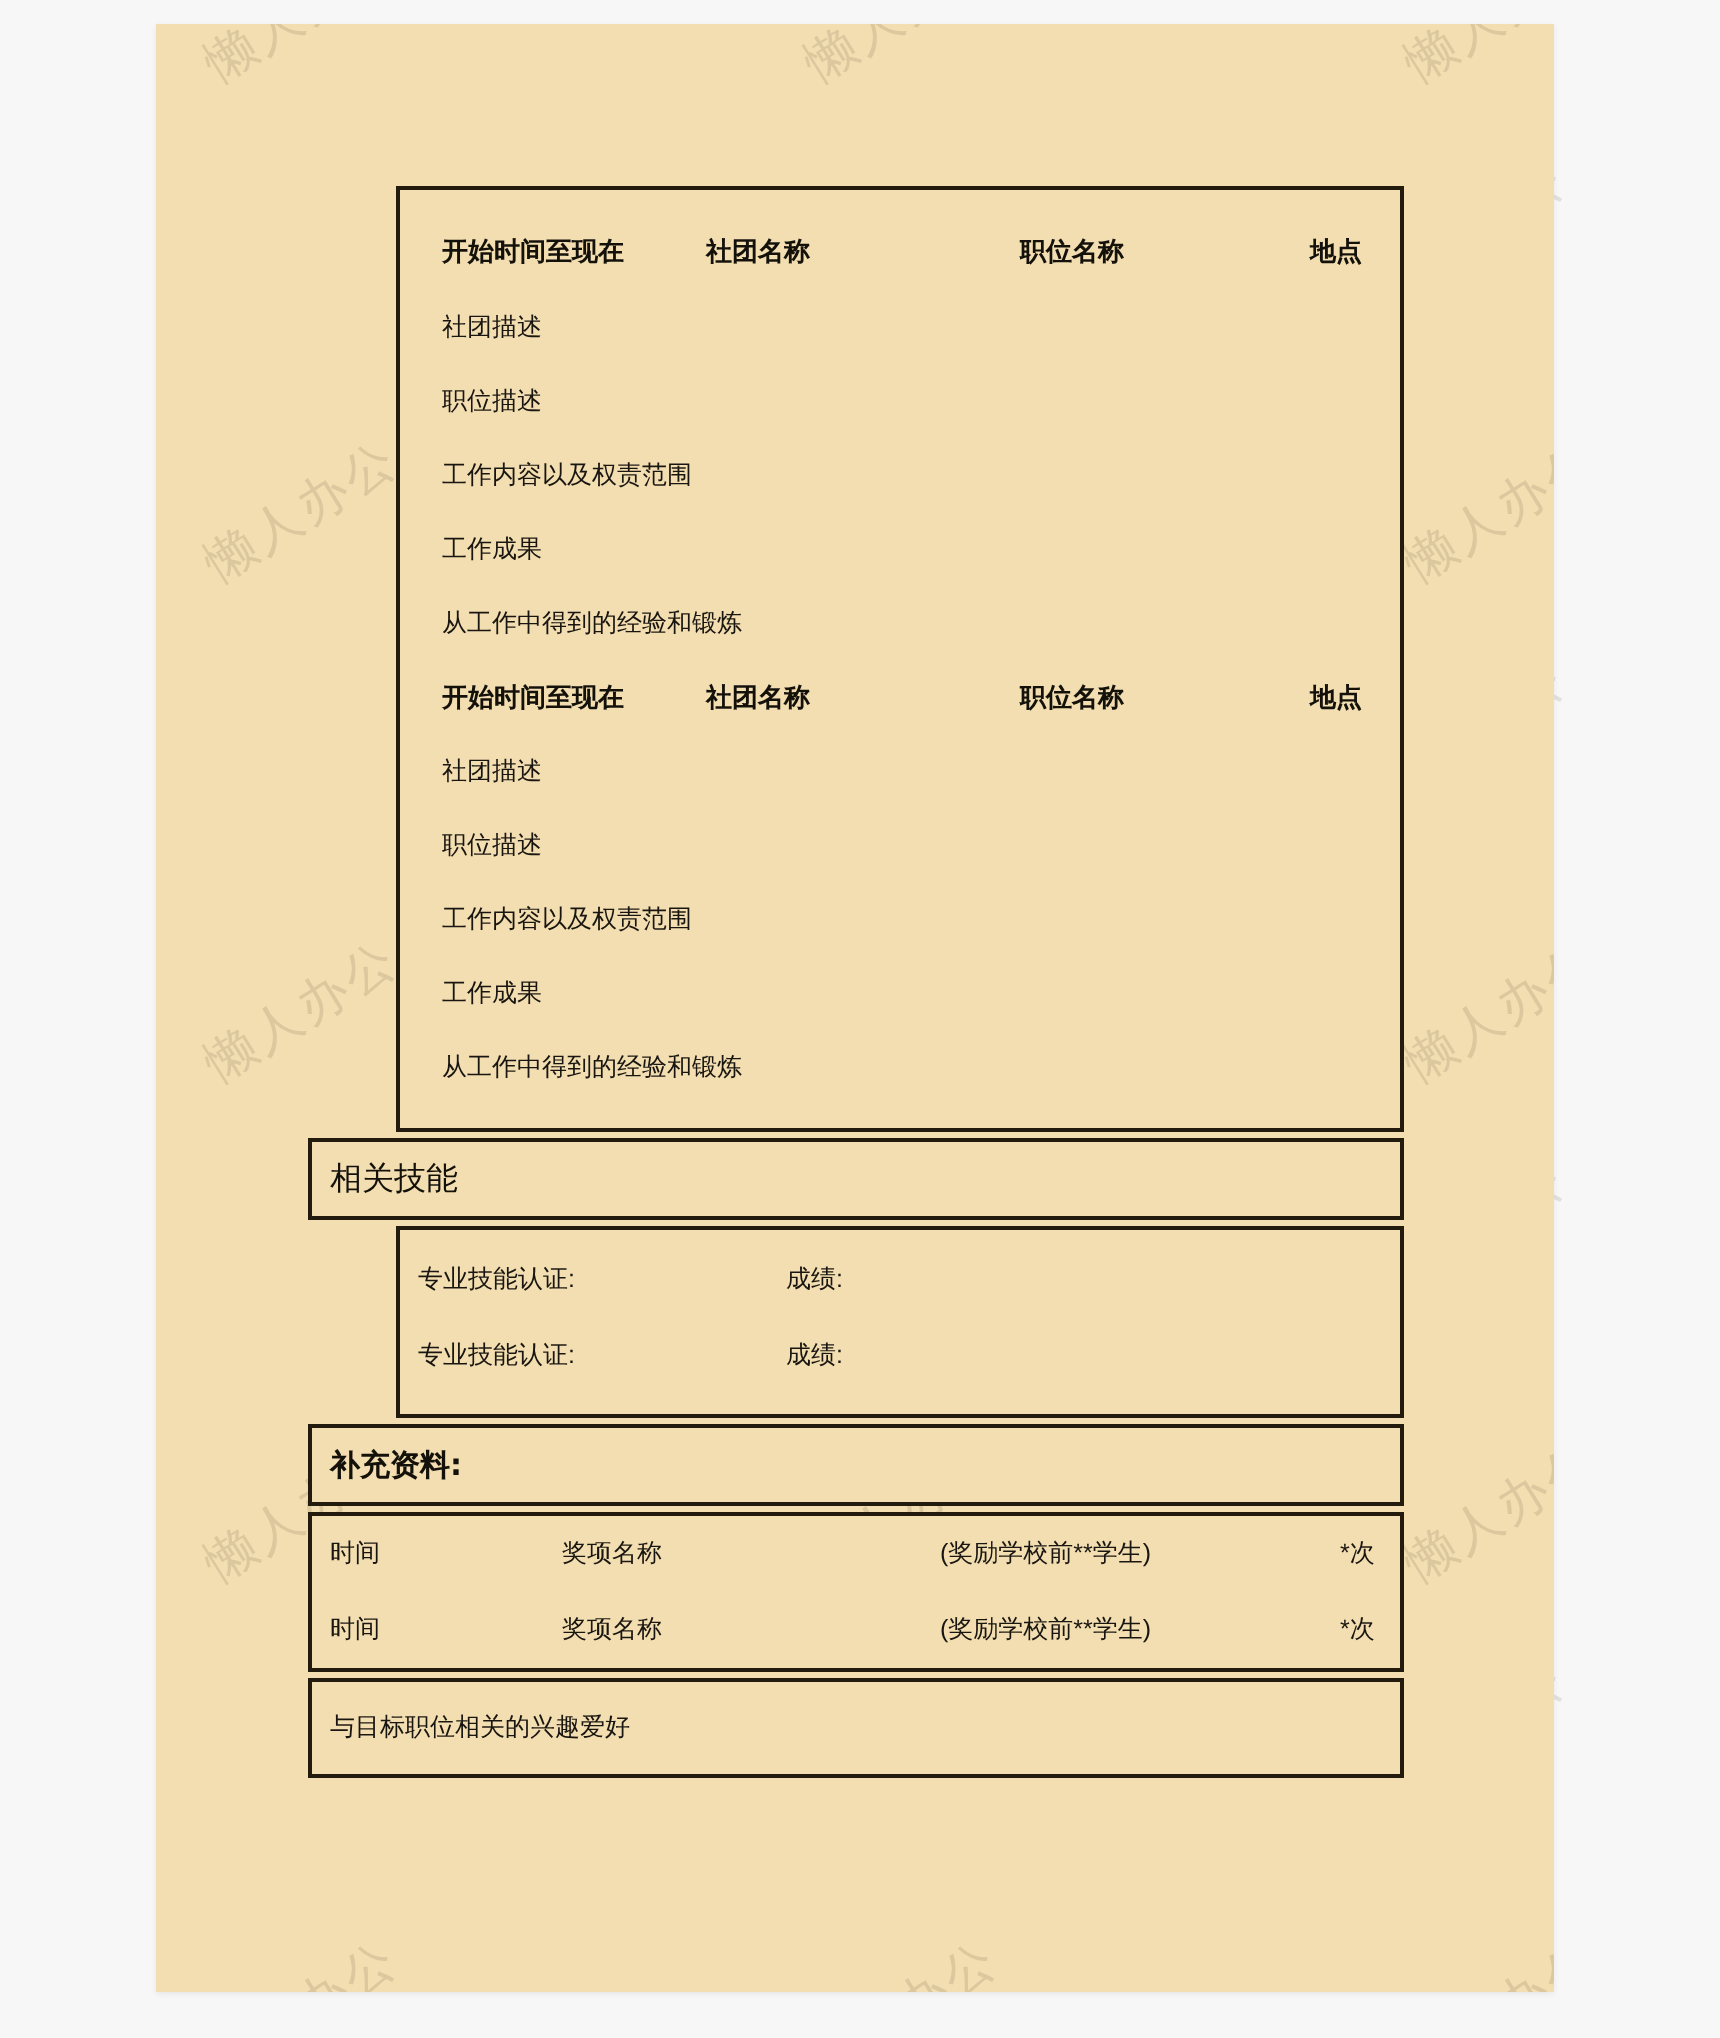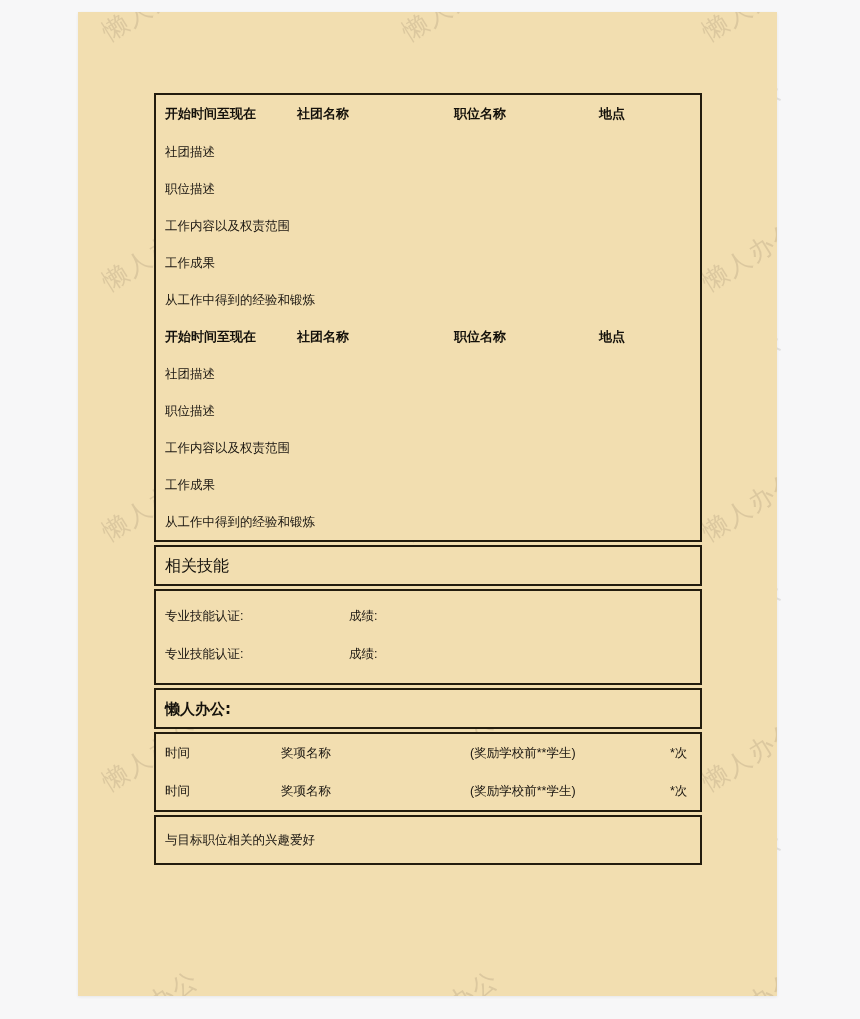--- a/index.html
+++ b/index.html
@@ -112,33 +112,33 @@
     font-family: "DejaVu Sans", sans-serif;
   }
   .t-sec-bold {
     font-size: 15px;
     font-weight: 700;
     color: #14110b;
     font-family: "DejaVu Sans", sans-serif;
   }
 
   
-  .exp-block { padding: 0; }
+  .exp-block { padding: 12px; margin-left: 44px; }
   .exp-row { height: 37px; }
   .exp-row.first { height: 38px; }
 
   
   .band { height: 37px; }
   .band .cell { left: 9px; }
 
   
   .list-row { height: 38px; }
   .list-row .cell { }
 
-  .pad-block { padding: 6px 0 10px 0; }
+  .pad-block { padding: 6px 0 10px 0; margin-left: 44px; }
 </style>
 </head>
 <body>
 
 <div class="wm-field" id="bg-wm">
     <span class="wm" style="left: 80px; top: 130px;">懒人办公</span>
     <span class="wm" style="left: 380px; top: 130px;">懒人办公</span>
     <span class="wm" style="left: 680px; top: 130px;">懒人办公</span>
     <span class="wm" style="left: 80px; top: 380px;">懒人办公</span>
     <span class="wm" style="left: 380px; top: 380px;">懒人办公</span>
@@ -235,21 +235,21 @@
         <span class="cell t-body" style="left:193px;">成绩:</span>
       </div>
       <div class="row list-row">
         <span class="cell t-body" style="left:9px;">专业技能认证:</span>
         <span class="cell t-body" style="left:193px;">成绩:</span>
       </div>
     </div>
 
     <div class="block">
       <div class="row band">
-        <span class="cell t-sec-bold">懒人办公:</span>
+        <span class="cell t-sec-bold">补充资料:</span>
       </div>
     </div>
 
     <div class="block">
       <div class="row list-row">
         <span class="cell t-body" style="left:9px;">时间</span>
         <span class="cell t-body" style="left:125px;">奖项名称</span>
         <span class="cell t-body" style="left:314px;">(奖励学校前**学生)</span>
         <span class="cell t-body" style="left:514px;">*次</span>
       </div>

